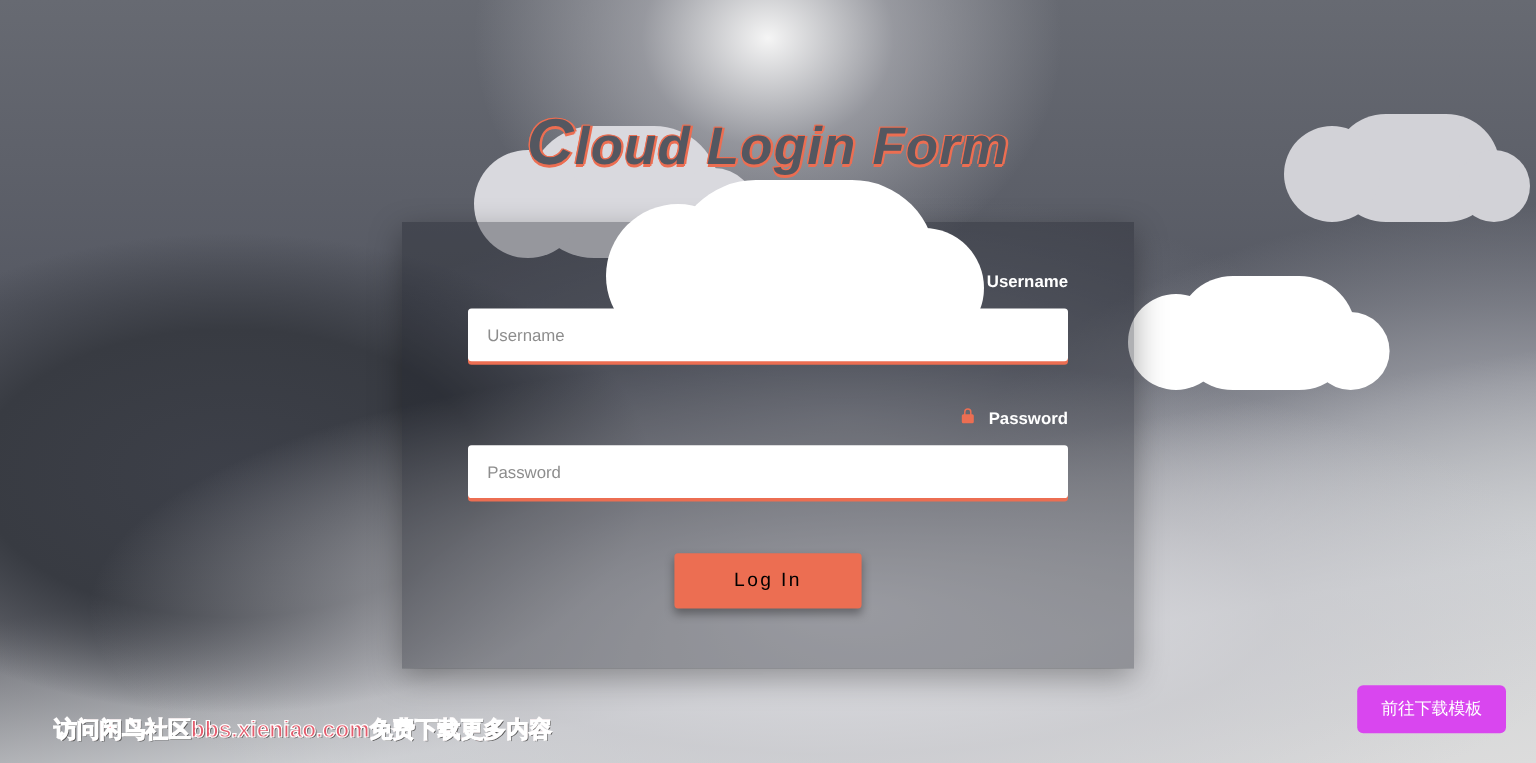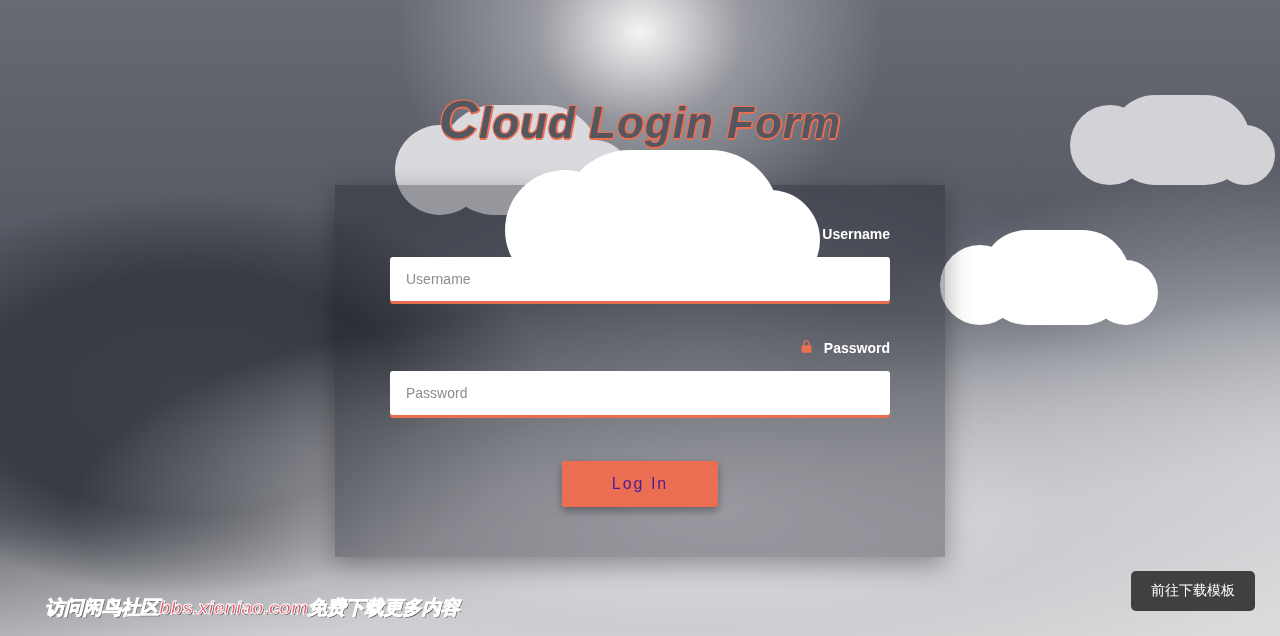--- a/index.html
+++ b/index.html
@@ -104,48 +104,47 @@
     box-shadow: 0 3px 0 #ec6e52;
     margin-bottom: 38px;
   }
   .field::placeholder { color:#8d8d8d; }
   .login-btn {
     display:block;
     margin: 8px auto 0;
     padding: 14px 50px;
     font-size: 16px;
     letter-spacing: 2px;
-    color:#4c1d95;
+    color:#000000;
     background:#ec6e52;
     border:none;
     border-radius:3px;
     box-shadow: 0 4px 8px rgba(0,0,0,0.35);
     cursor:pointer;
   }
 
   
   .promo {
     position:absolute;
     left:45px;
     bottom:15px;
     font-weight:800;
-    font-style:italic;
     font-size:19px;
     color:#e45d6e;
     -webkit-text-stroke: 1px #fff;
     text-shadow: 1px 1px 0 #555;
     z-index:7;
   }
 
   
   .dl-btn {
     position:absolute;
     right:25px;
     bottom:25px;
-    background:#404040;
+    background:#d946ef;
     color:#fff;
     font-size:14px;
     padding:11px 20px;
     border:none;
     border-radius:5px;
     cursor:pointer;
     z-index:7;
   }
 </style>
 </head>

